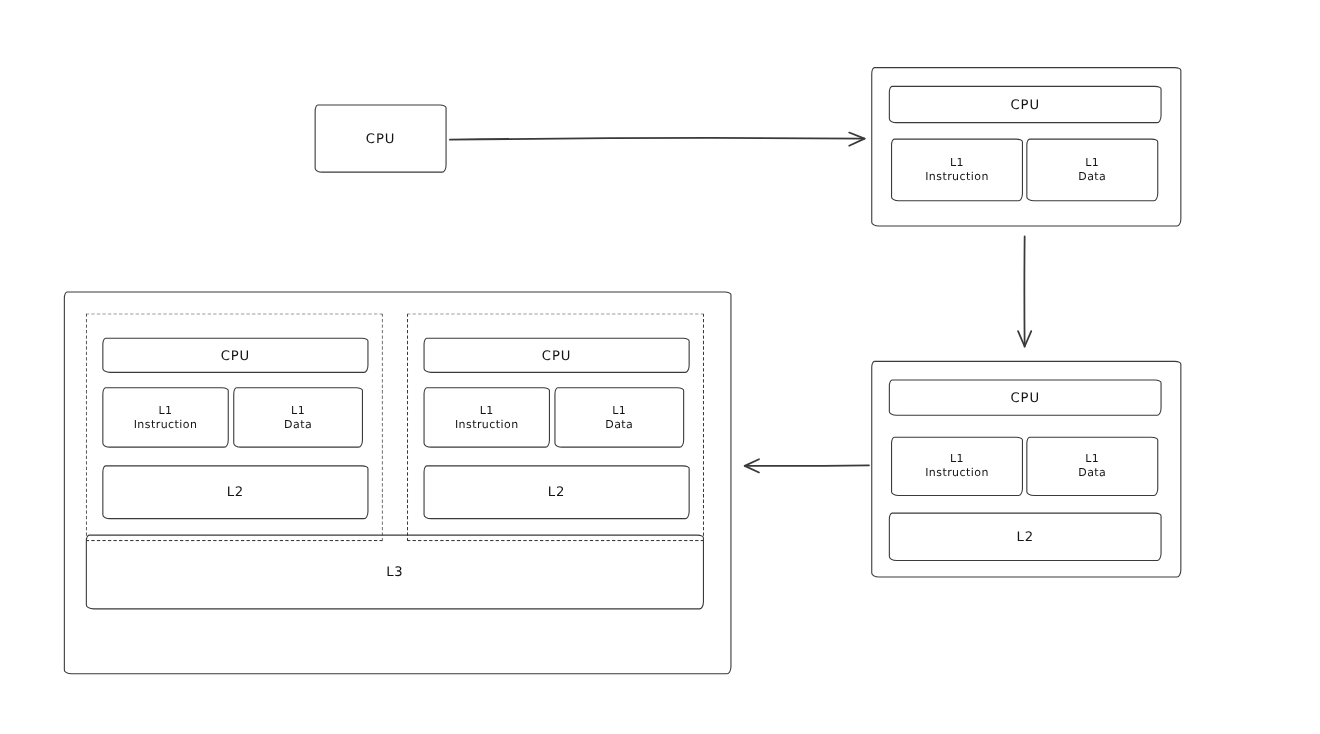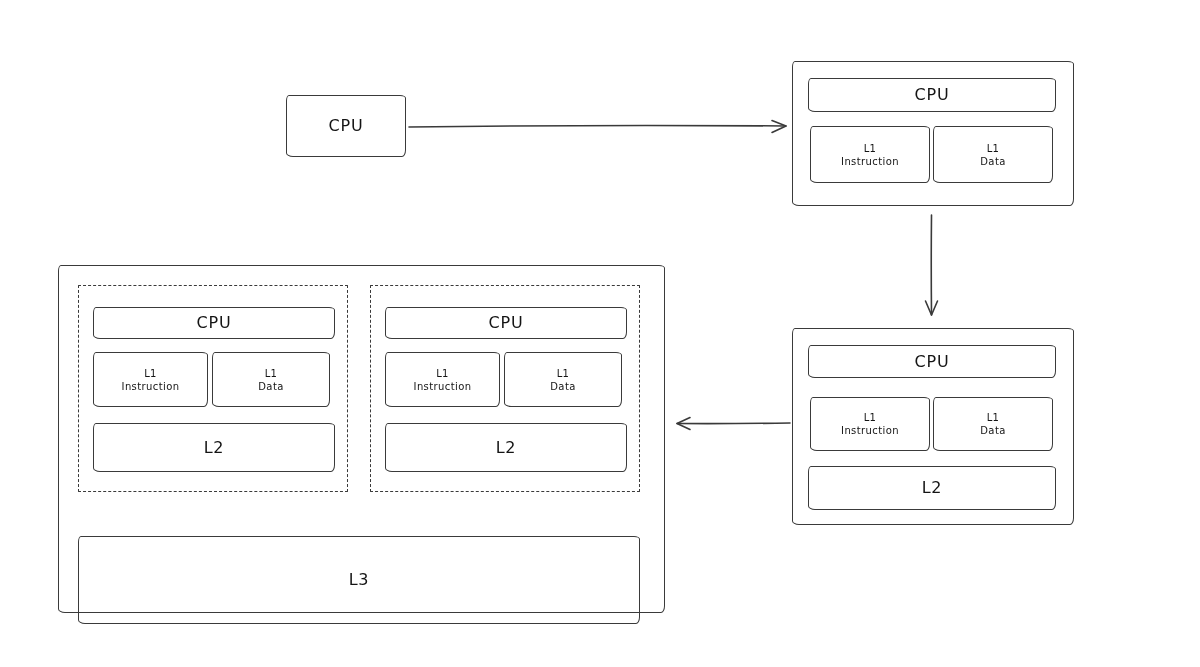--- a/index.html
+++ b/index.html
@@ -36,21 +36,21 @@
   .label-box {
     display: flex;
     align-items: center;
     justify-content: center;
     text-align: center;
   }
   .label {
     white-space: pre-line;
     line-height: 1.35;
     letter-spacing: 0.8px;
-    font-size: 16px;
+    font-size: 12px;
     color: var(--ink);
   }
   .label.small { font-size: 10px; letter-spacing: 0.4px; line-height: 1.3; }
   .arrow {
     position: absolute;
     color: var(--stroke);
     overflow: visible;
   }
 
   
@@ -74,21 +74,21 @@
   #module0      { left: 78px;  top: 285px; width: 270px; height: 207px; }
   #module0-cpu  { left: 93px;  top: 307px; width: 242px; height: 32px; }
   #module0-l1i  { left: 93px;  top: 352px; width: 115px; height: 55px; }
   #module0-l1d  { left: 212px; top: 352px; width: 118px; height: 55px; }
   #module0-l2   { left: 93px;  top: 423px; width: 242px; height: 49px; }
   #module1      { left: 370px; top: 285px; width: 270px; height: 207px; }
   #module1-cpu  { left: 385px; top: 307px; width: 242px; height: 32px; }
   #module1-l1i  { left: 385px; top: 352px; width: 115px; height: 55px; }
   #module1-l1d  { left: 504px; top: 352px; width: 118px; height: 55px; }
   #module1-l2   { left: 385px; top: 423px; width: 242px; height: 49px; }
-  #stage4-l3    { left: 78px;  top: 536px; width: 562px; height: 88px; text-align: center; }
+  #stage4-l3    { left: 78px;  top: 486px; width: 562px; height: 68px; text-align: center; }
 
   
   #arrow-1 { left: 405px; top: 111px; }
   #arrow-2 { left: 916px; top: 211px; }
   #arrow-3 { left: 668px; top: 408px; }
 </style>
 </head>
 <body>
 
 <div id="canvas">

